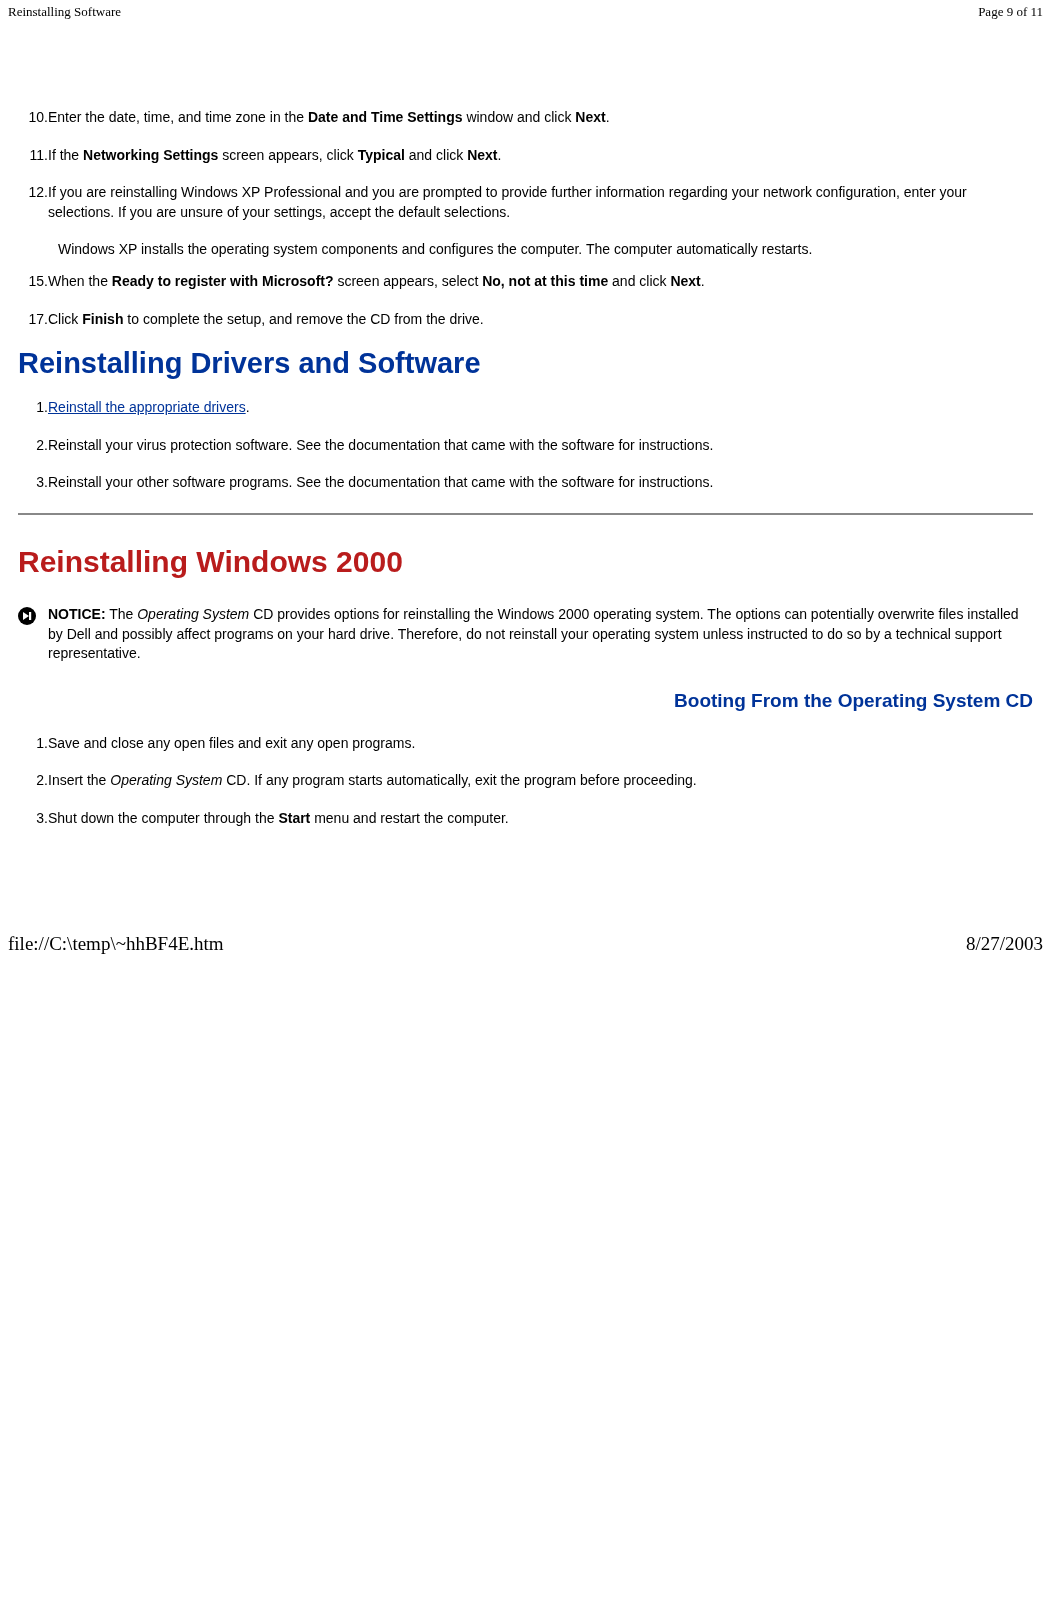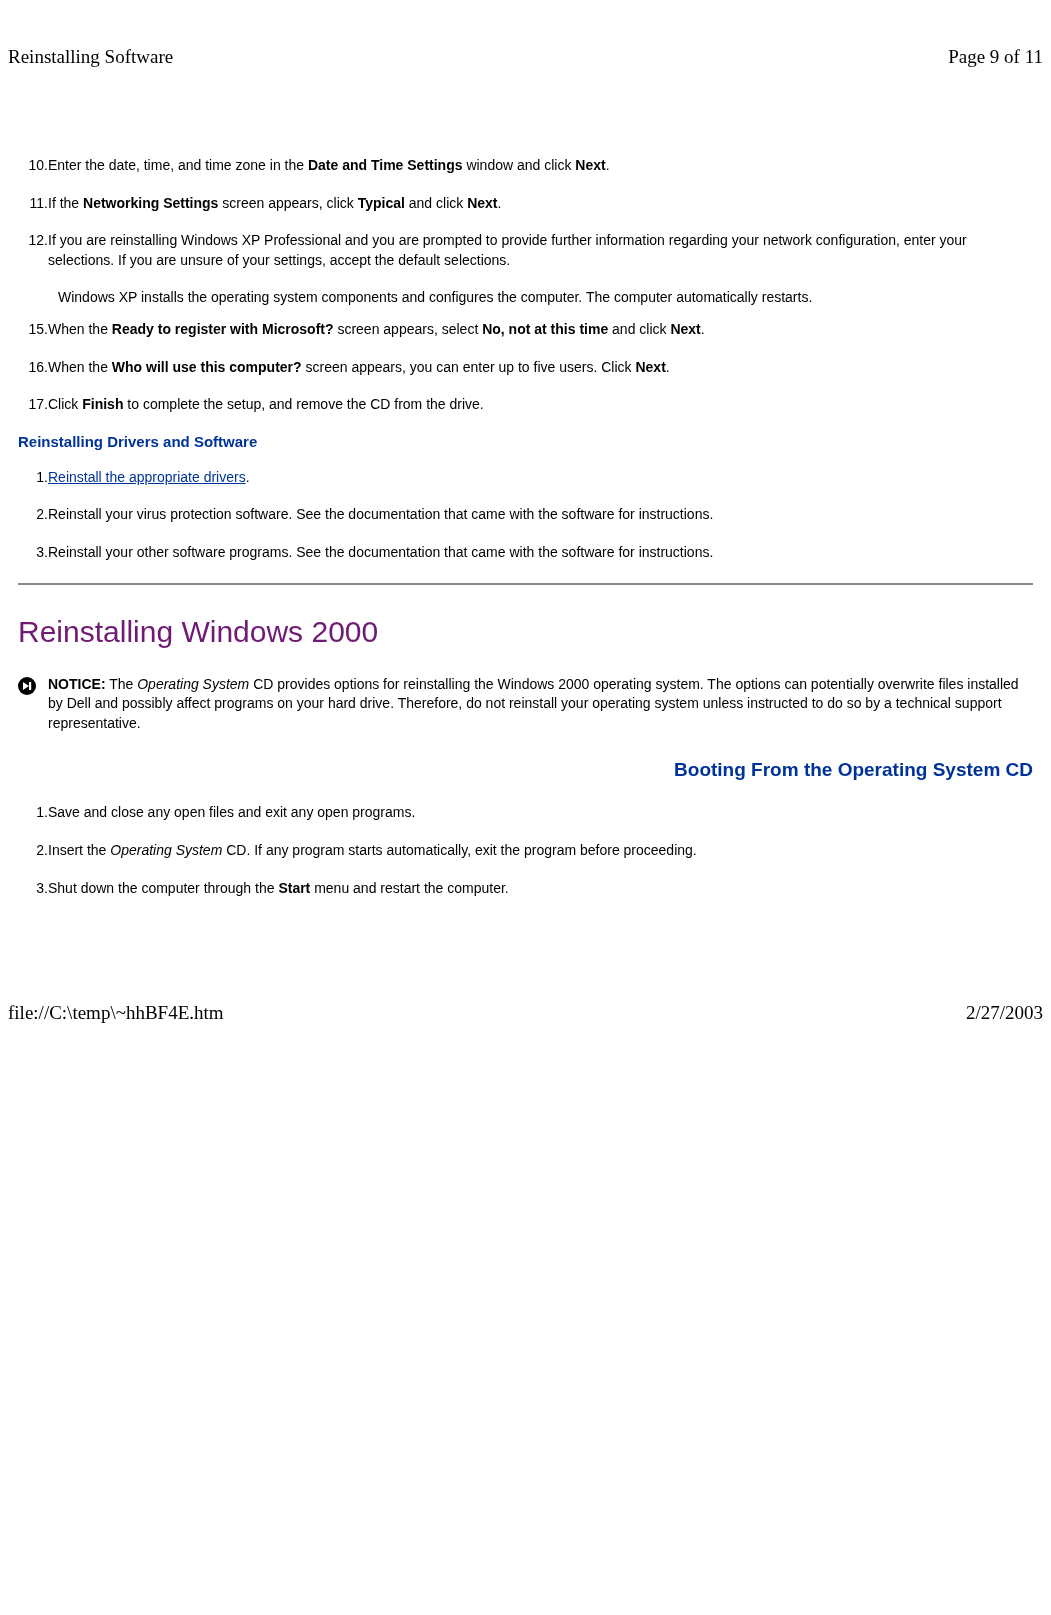--- a/index.html
+++ b/index.html
@@ -8,22 +8,21 @@
       margin: 0;
       padding: 0;
       background: #fff;
       color: #000;
     }
     .page-header {
       display: flex;
       justify-content: space-between;
       padding: 4px 8px;
       font-family: "Times New Roman", Times, serif;
-      font-size: 19px;
-      margin-top: 42px;
+      font-size: 13px;
     }
     .page-footer {
       display: flex;
       justify-content: space-between;
       padding: 4px 8px;
       font-family: "Times New Roman", Times, serif;
       font-size: 19px;
       position: relative;
       margin-top: 100px;
       gap: 8px;
@@ -65,29 +64,29 @@
     .notice-icon {
       min-width: 30px;
       padding-top: 2px;
     }
     .notice-icon svg {
       width: 18px;
       height: 18px;
     }
     h2.section {
       color: #003399;
-      font-size: 15px;
+      font-size: 29px;
       margin: 18px 0 18px 0;
       font-weight: bold;
     }
     h1.mainhead {
-      color: #701a75;
+      color: #b91c1c;
       font-size: 30px;
       margin: 22px 0 26px 0;
-      font-weight: normal;
+      font-weight: bold;
     }
     h3.subhead {
       color: #003399;
       font-size: 19px;
       margin: 18px 0 22px 0;
       font-weight: bold;
       text-align: right;
     }
     hr.sep {
       border: none;
@@ -134,26 +133,20 @@
   </ol>
 
   <p class="para">Windows XP installs the operating system components and configures the computer. The computer automatically restarts.</p>
 
 
   <ol class="steps">
     <li>
       <span class="num">15.</span>
       <span class="txt">
         <span>When the </span><b>Ready to register with Microsoft?</b><span> screen appears, select </span><b>No, not at this time</b><span> and click </span><b>Next</b><span>.</span>
-      </span>
-    </li>
-    <li>
-      <span class="num">16.</span>
-      <span class="txt">
-        <span>When the </span><b>Who will use this computer?</b><span> screen appears, you can enter up to five users. Click </span><b>Next</b><span>.</span>
       </span>
     </li>
     <li>
       <span class="num">17.</span>
       <span class="txt">
         <span>Click </span><b>Finish</b><span> to complete the setup, and remove the CD from the drive.</span>
       </span>
     </li>
   </ol>
 
@@ -211,14 +204,14 @@
       <span class="txt">
         <span>Shut down the computer through the </span><b>Start</b><span> menu and restart the computer.</span>
       </span>
     </li>
   </ol>
 
 </div>
 
 <div class="page-footer">
   <span>file://C:\temp\~hhBF4E.htm</span>
-  <span>2/27/2003</span>
+  <span>8/27/2003</span>
 </div>
 
 </body></html>

